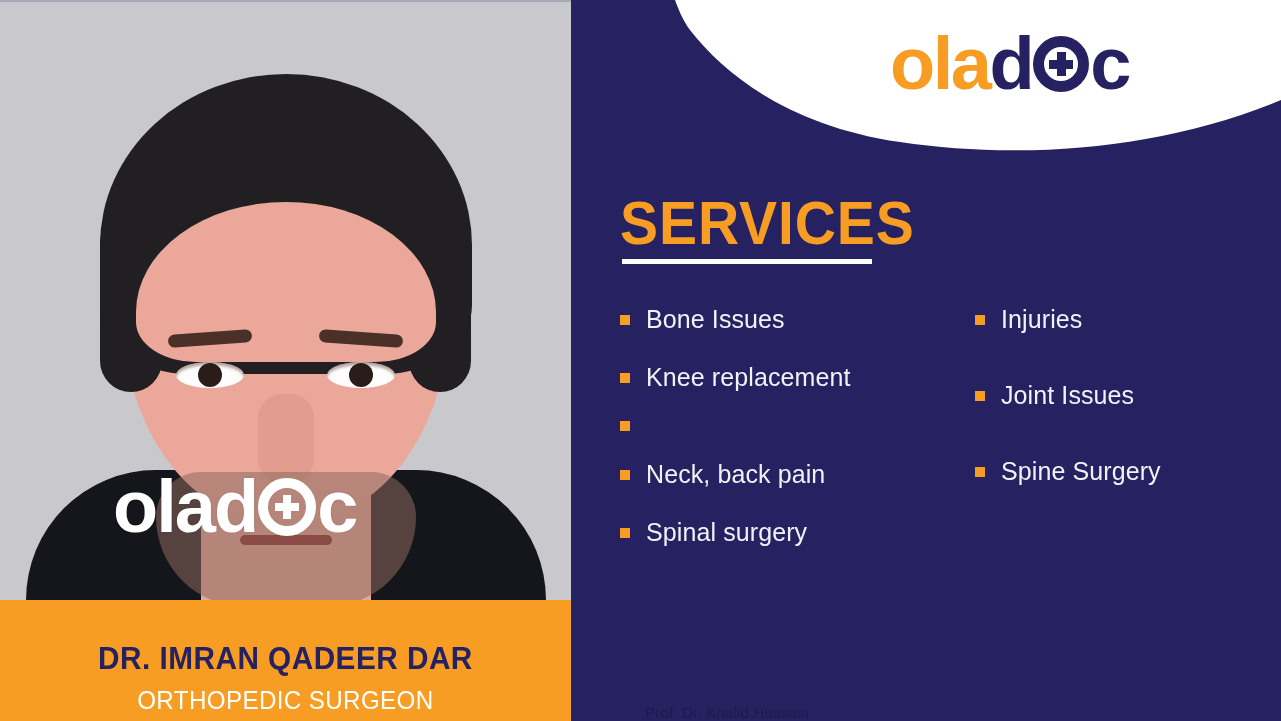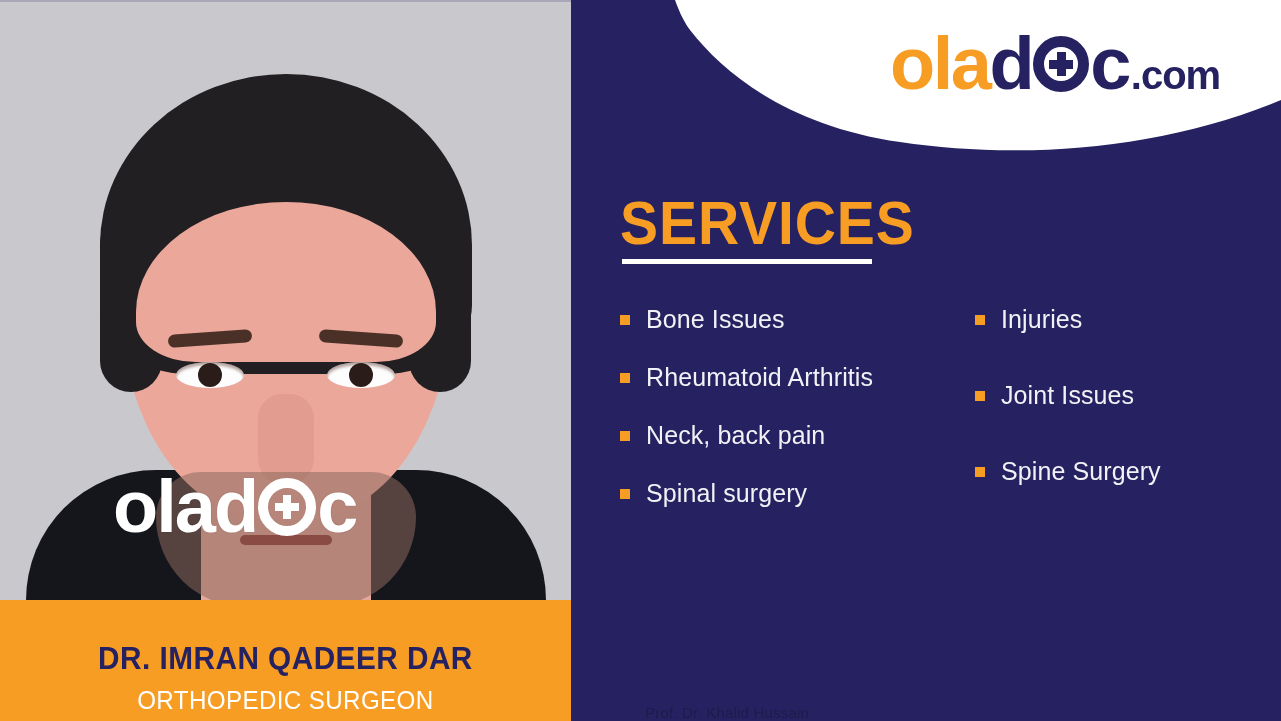--- a/index.html
+++ b/index.html
@@ -262,35 +262,37 @@
 
   <svg class="swoosh" viewBox="0 0 721 175" preserveAspectRatio="none">
     <path d="M 115 0 L 721 0 L 721 100 C 600 150 460 160 340 142 C 230 126 165 75 130 30 C 122 19 118 8 115 0 Z" fill="#ffffff"></path>
   </svg>
 
   <div class="logo">
     <span class="logo-ola">ola</span>
       <span class="logo-d">d</span>
       <span class="logo-o-plus"></span>
       <span class="logo-c">c</span>
-      <span class="logo-com">.com</span>
   </div>
 
   <div class="services-title">SERVICES</div>
   <div class="services-underline"></div>
 
   <div class="services-cols">
     <div class="svc-col left">
       <div class="svc-item">
         <span class="svc-bullet"></span>
         <span class="svc-label">Bone Issues</span>
       </div>
       <div class="svc-item">
         <span class="svc-bullet"></span>
-        <span class="svc-label">Rheumatoid Arthritis</span>
+        <span class="svc-label">Knee replacement</span>
+      </div>
+      <div class="svc-item">
+        <span class="svc-bullet"></span>
       </div>
       <div class="svc-item">
         <span class="svc-bullet"></span>
         <span class="svc-label">Neck, back pain</span>
       </div>
       <div class="svc-item">
         <span class="svc-bullet"></span>
         <span class="svc-label">Spinal surgery</span>
       </div>
     </div>

